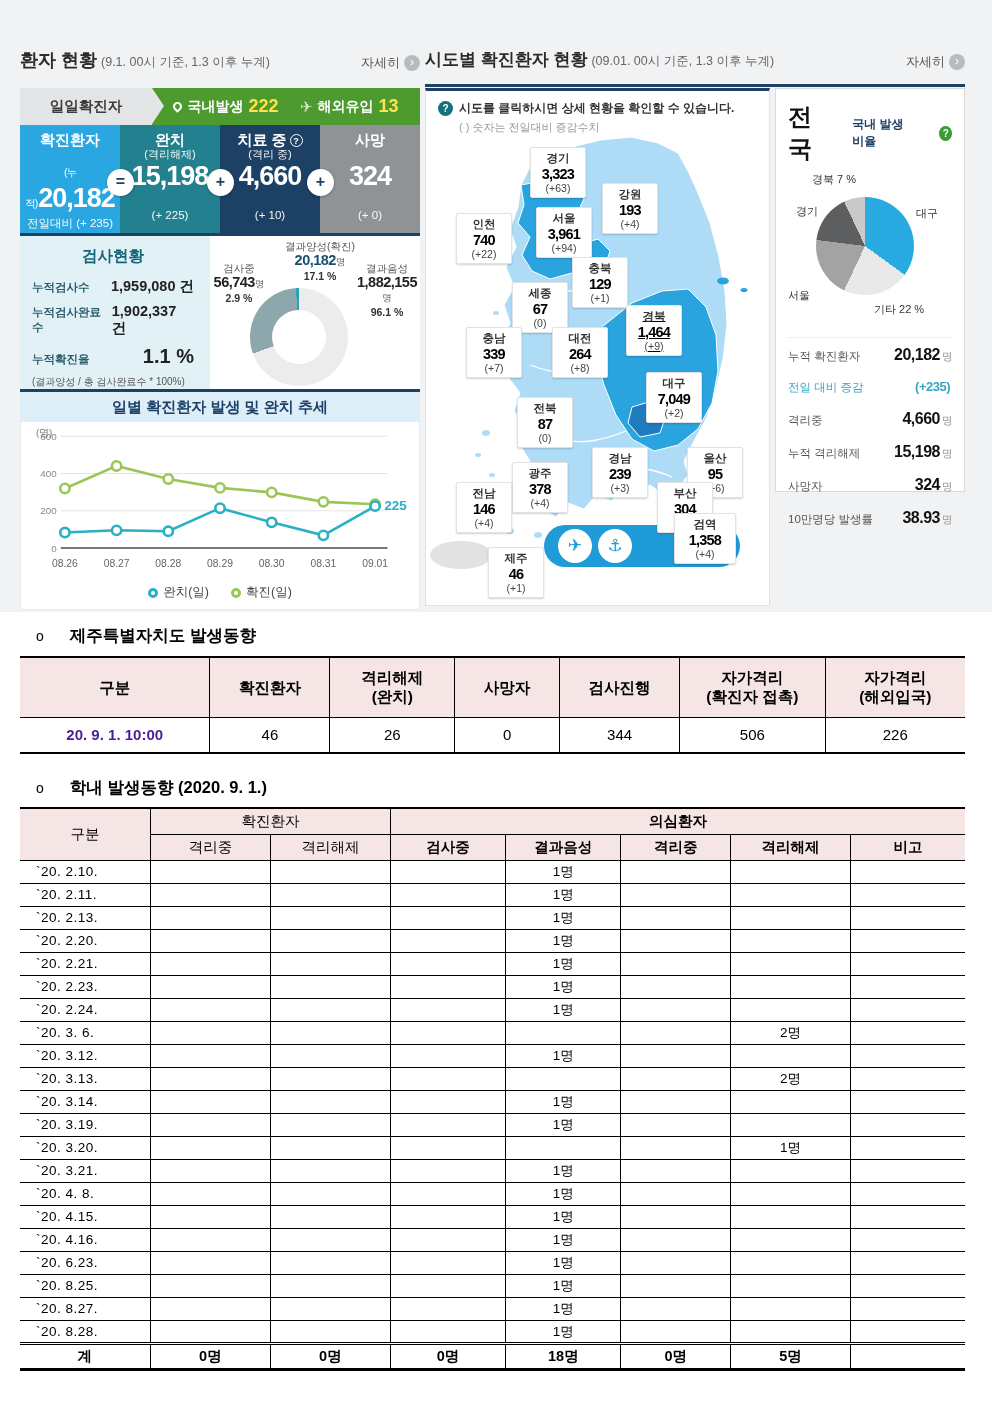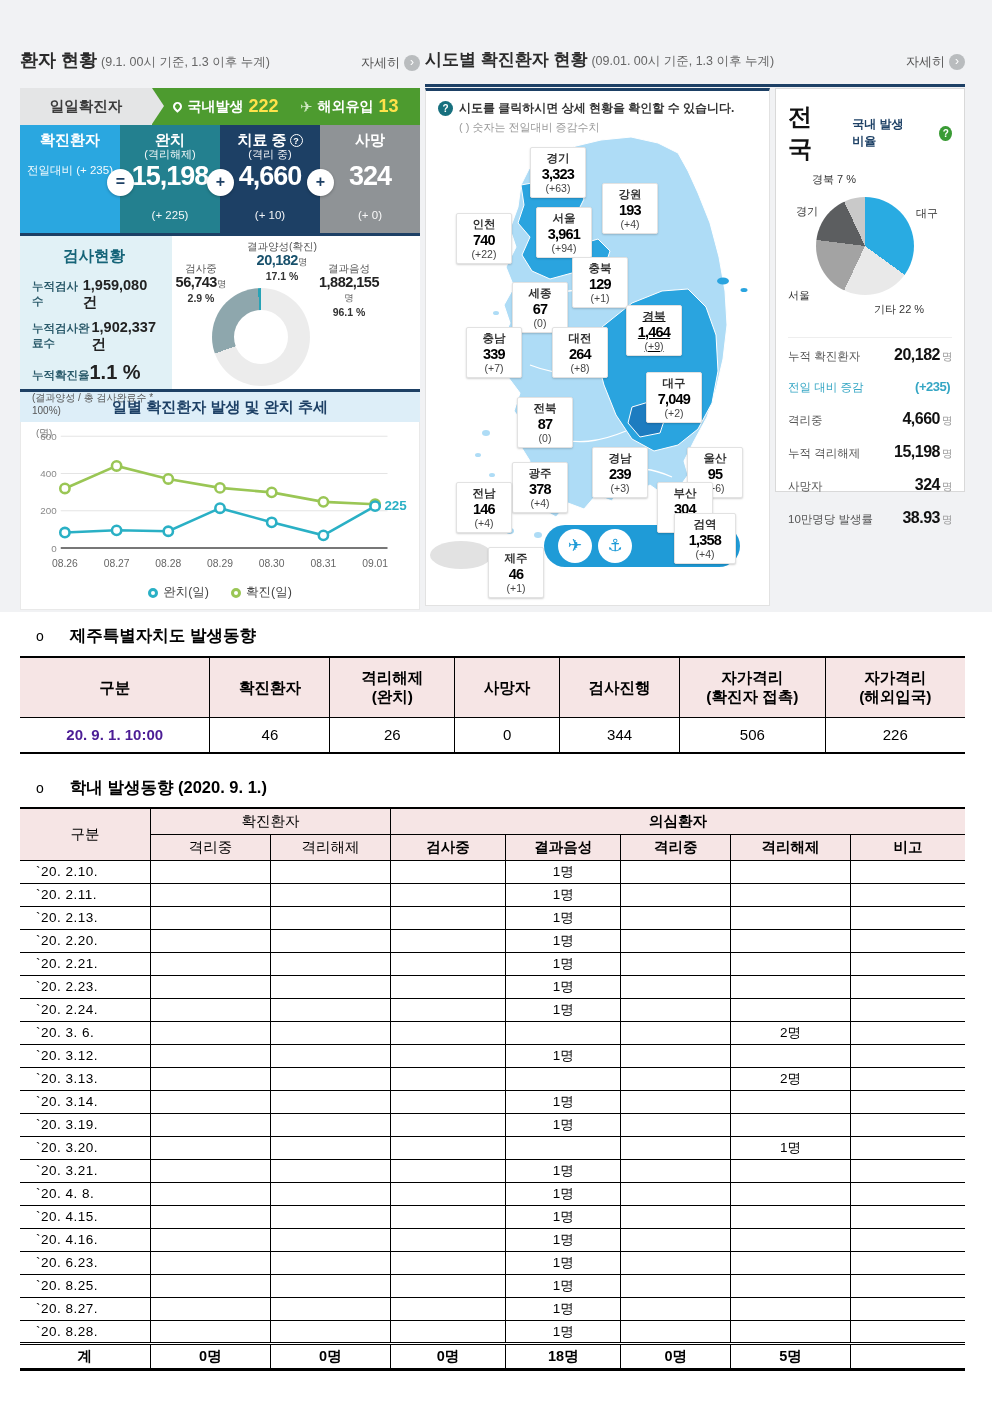--- a/index.html
+++ b/index.html
@@ -38,23 +38,23 @@
   .op { position:absolute; top:44px; width:27px; height:27px; background:#fff; border-radius:50%;
         color:#1d4065; font-size:16px; font-weight:bold; text-align:center; line-height:26px;
         box-shadow:0 1px 3px rgba(0,0,0,.25); z-index:3; }
   .op1{ left:calc(25% - 13px);} .op2{ left:calc(50% - 13px);} .op3{ left:calc(75% - 13px);}
   .qmark { display:inline-block; width:13px; height:13px; border:1.5px solid #fff; border-radius:50%;
            font-size:9px; line-height:12px; vertical-align:1px; margin-left:3px; font-weight:bold; }
 
   .navy-divider { height:3px; background:#1d4065; }
 
   .test-section { display:flex; height:153px; background:#fff; }
-  .test-left { width:152px; background:#e1f1f6; padding:10px 16px 0 12px; }
+  .test-left { width:190px; background:#e1f1f6; padding:10px 16px 0 12px; }
   .test-left .tl-title { text-align:center; font-size:15.5px; font-weight:bold; color:#156478; margin-bottom:10px; }
-  .tl-row { display:flex; align-items:baseline; margin-bottom:7px; }
+  .tl-row { display:flex; justify-content:space-between; align-items:baseline; margin-bottom:7px; }
   .tl-row .lbl { font-size:11.5px; font-weight:bold; color:#2b5b6b; }
   .tl-row .val { font-size:14.5px; font-weight:bold; color:#222; }
   .tl-note { font-size:10px; color:#555; margin-top:2px; }
   .test-right { position:relative; flex:1; }
   .donut { position:absolute; left:40px; top:52px; width:98px; height:98px; border-radius:50%; }
   .donut::after { content:""; position:absolute; left:50%; top:50%; width:54px; height:54px; margin:-27px 0 0 -27px; background:#fff; border-radius:50%; }
   .d-lab { position:absolute; text-align:center; line-height:13px; }
   .d-lab .t { font-size:10.5px; color:#555; }
   .d-lab .n { font-size:14.5px; font-weight:bold; color:#17506b; letter-spacing:-0.5px; }
   .d-lab .n.dark { color:#222; }
@@ -167,20 +167,21 @@
             <span class="plane">✈</span>
             <span>해외유입</span>
             <span class="yellow">13</span>
           </span>
         </div>
       </div>
 
       <div class="statrow">
         <div class="stat-box" style="background: rgb(42, 167, 224);">
           <div class="s-label"><span>확진환자</span></div>
+          <div class="s-num"><span class="s-pre">(누적)</span><span>20,182</span></div>
           <div class="s-chg">전일대비 (+ 235)</div>
         </div>
         <div class="stat-box" style="background: rgb(35, 128, 143);">
           <div class="s-label"><span>완치</span><span class="s-sub">(격리해제)</span></div>
           <div class="s-num">15,198</div>
           <div class="s-chg">(+ 225)</div>
         </div>
         <div class="stat-box" style="background: rgb(29, 64, 101);">
           <div class="s-label"><span>치료 중</span><span class="qmark">?</span><span class="s-sub">(격리 중)</span></div>
           <div class="s-num">4,660</div>

